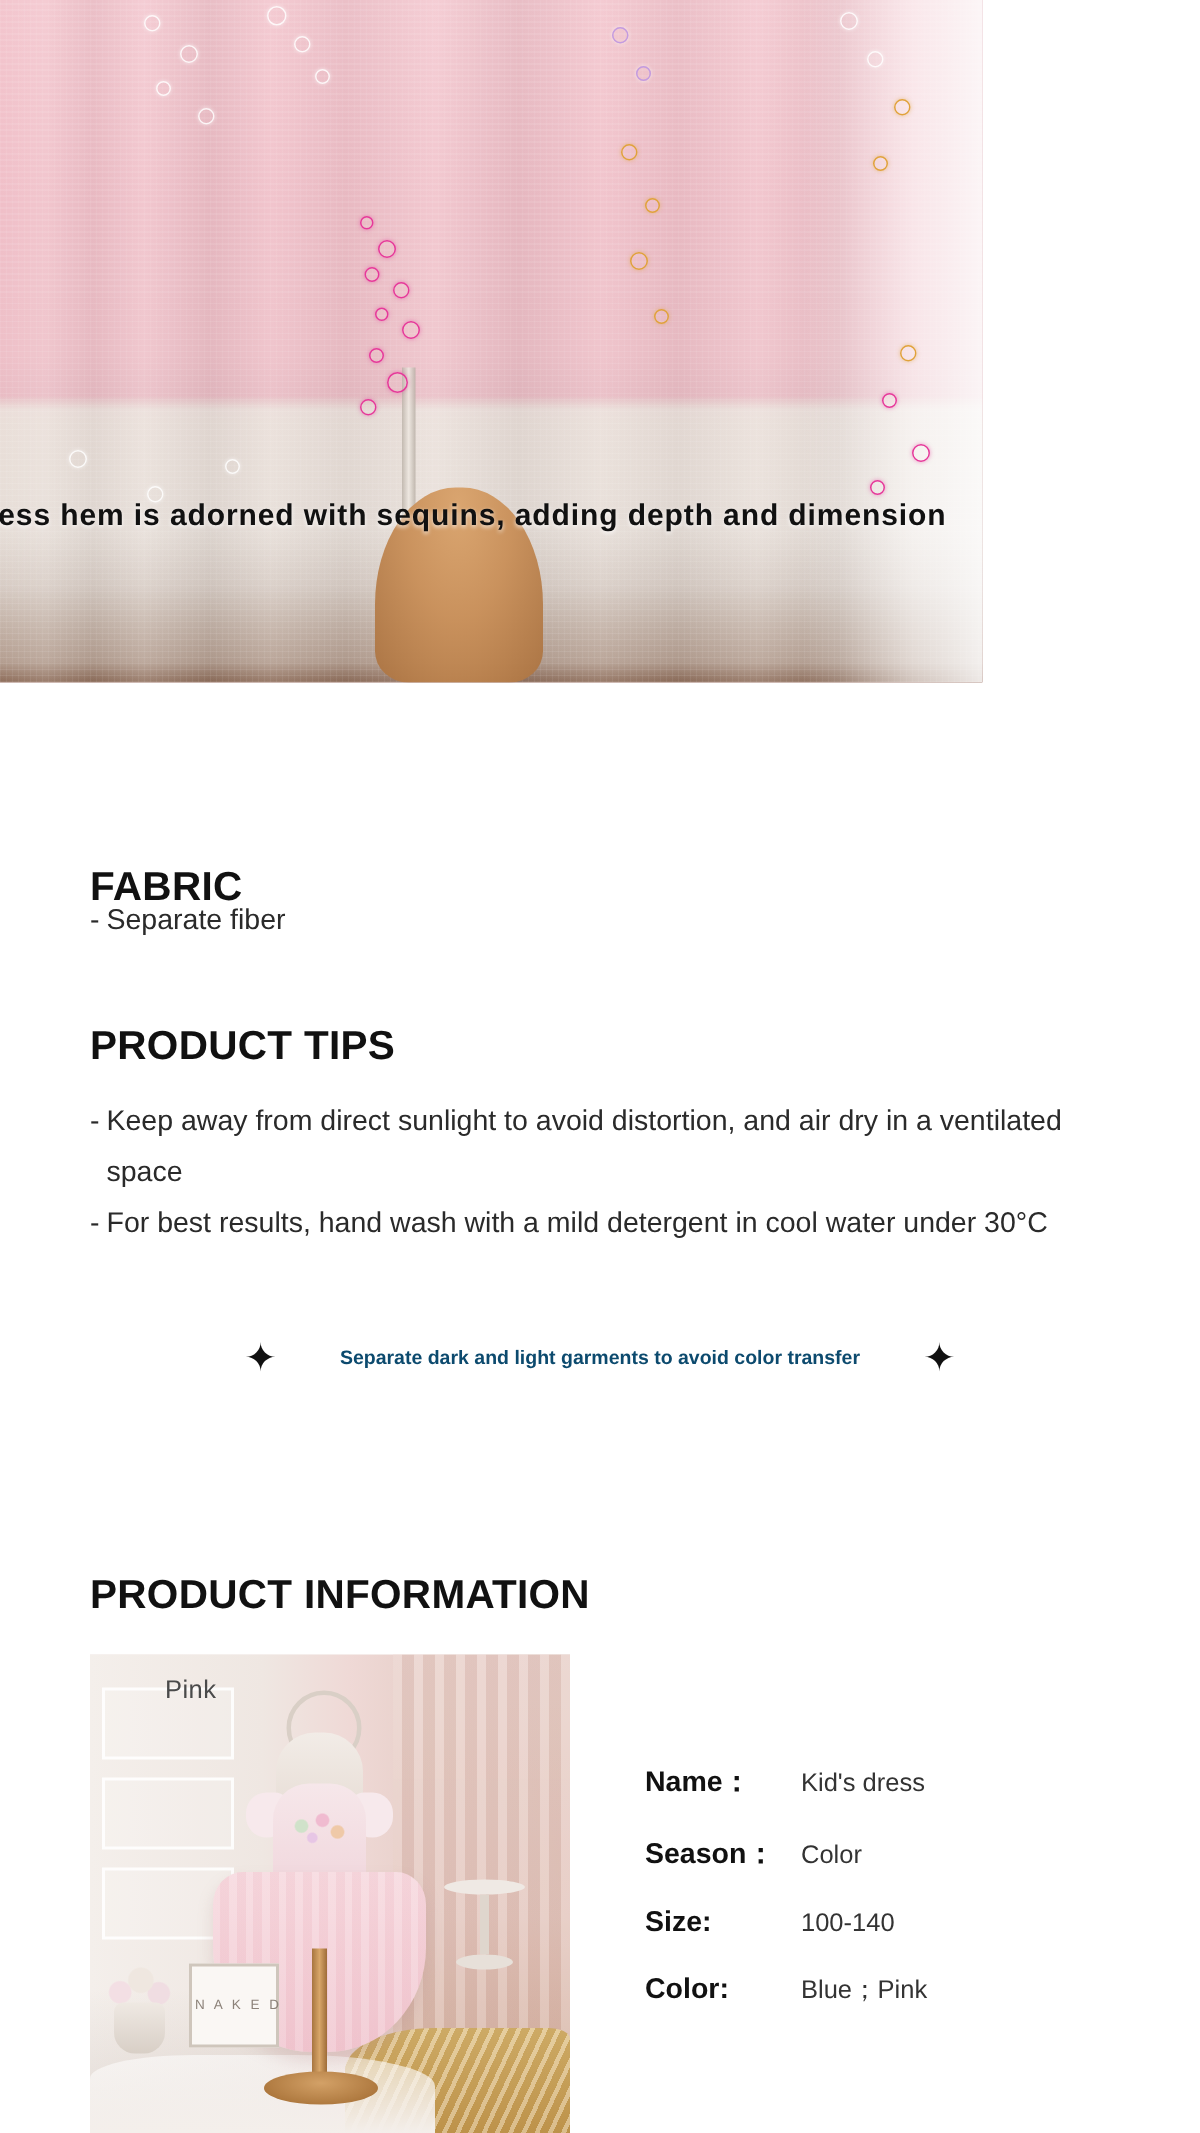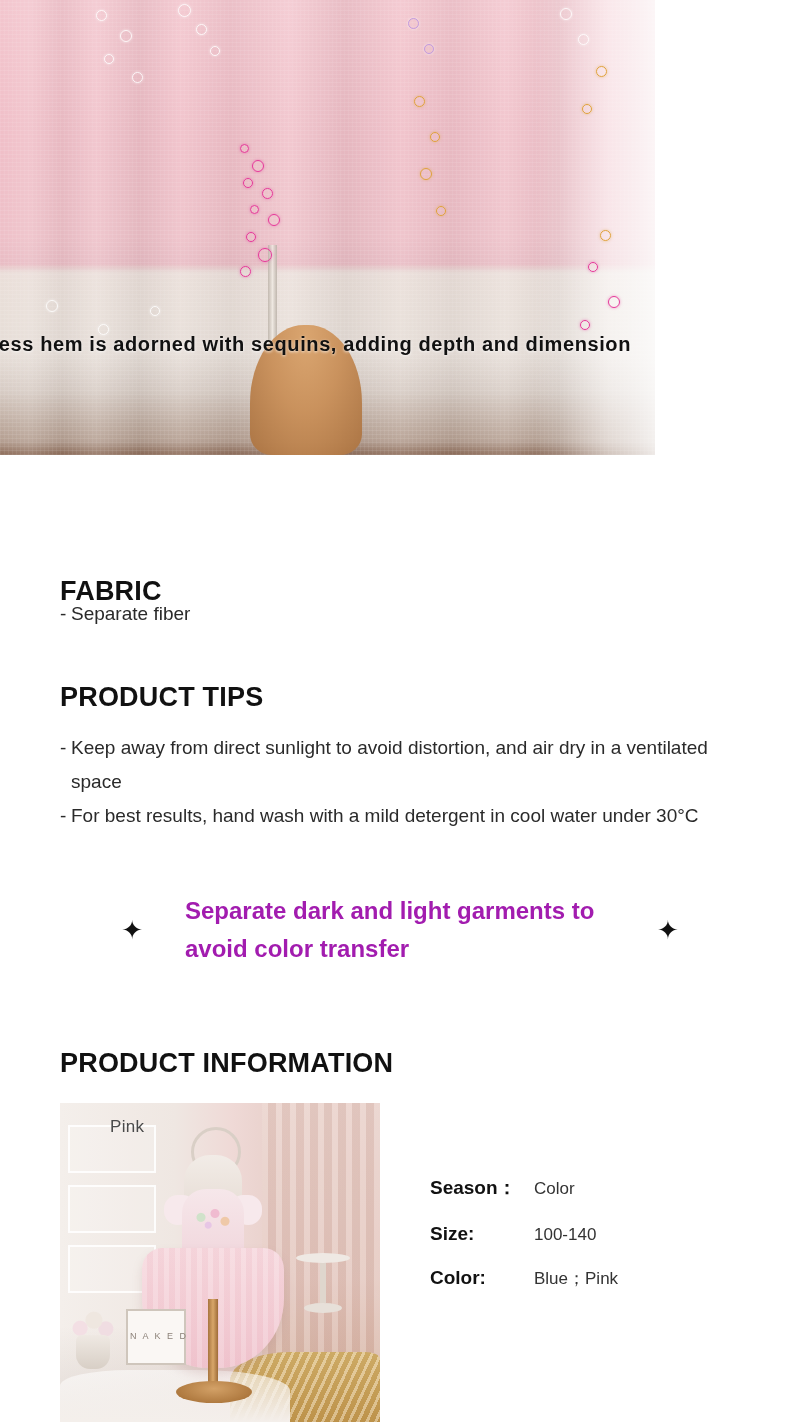--- a/index.html
+++ b/index.html
@@ -179,25 +179,25 @@
     justify-content: center;
     gap: 42px;
   }
   .star {
     font-size: 26px;
     line-height: 1;
     color: #111;
     user-select: none;
   }
   .highlight-text {
-    font-size: 24px;
+    font-size: 13px;
     font-weight: 700;
     line-height: 1.6;
-    text-align: left;
-    color: #a21caf;
+    text-align: center;
+    color: #0c4a6e;
     max-width: 430px;
   }
 
   #product-title { top: 1048px; }
 
   
   .product-photo {
     position: absolute;
     left: 60px;
     top: 1103px;
@@ -547,20 +547,24 @@
   <div class="pp-frame"></div>
   <div class="pp-frame-txt">N A K E D</div>
   <div class="pp-flowers"></div>
   <div class="pp-vase"></div>
 
   <div class="pp-label">Pink</div>
 </div>
 
 <div class="spec-table">
   <div class="spec-row">
+    <span class="spec-key">Name：</span>
+    <span class="spec-val">Kid's dress</span>
+  </div>
+  <div class="spec-row">
     <span class="spec-key">Season：</span>
     <span class="spec-val">Color</span>
   </div>
   <div class="spec-row">
     <span class="spec-key">Size:</span>
     <span class="spec-val">100-140</span>
   </div>
   <div class="spec-row">
     <span class="spec-key">Color:</span>
     <span class="spec-val">Blue；Pink</span>

